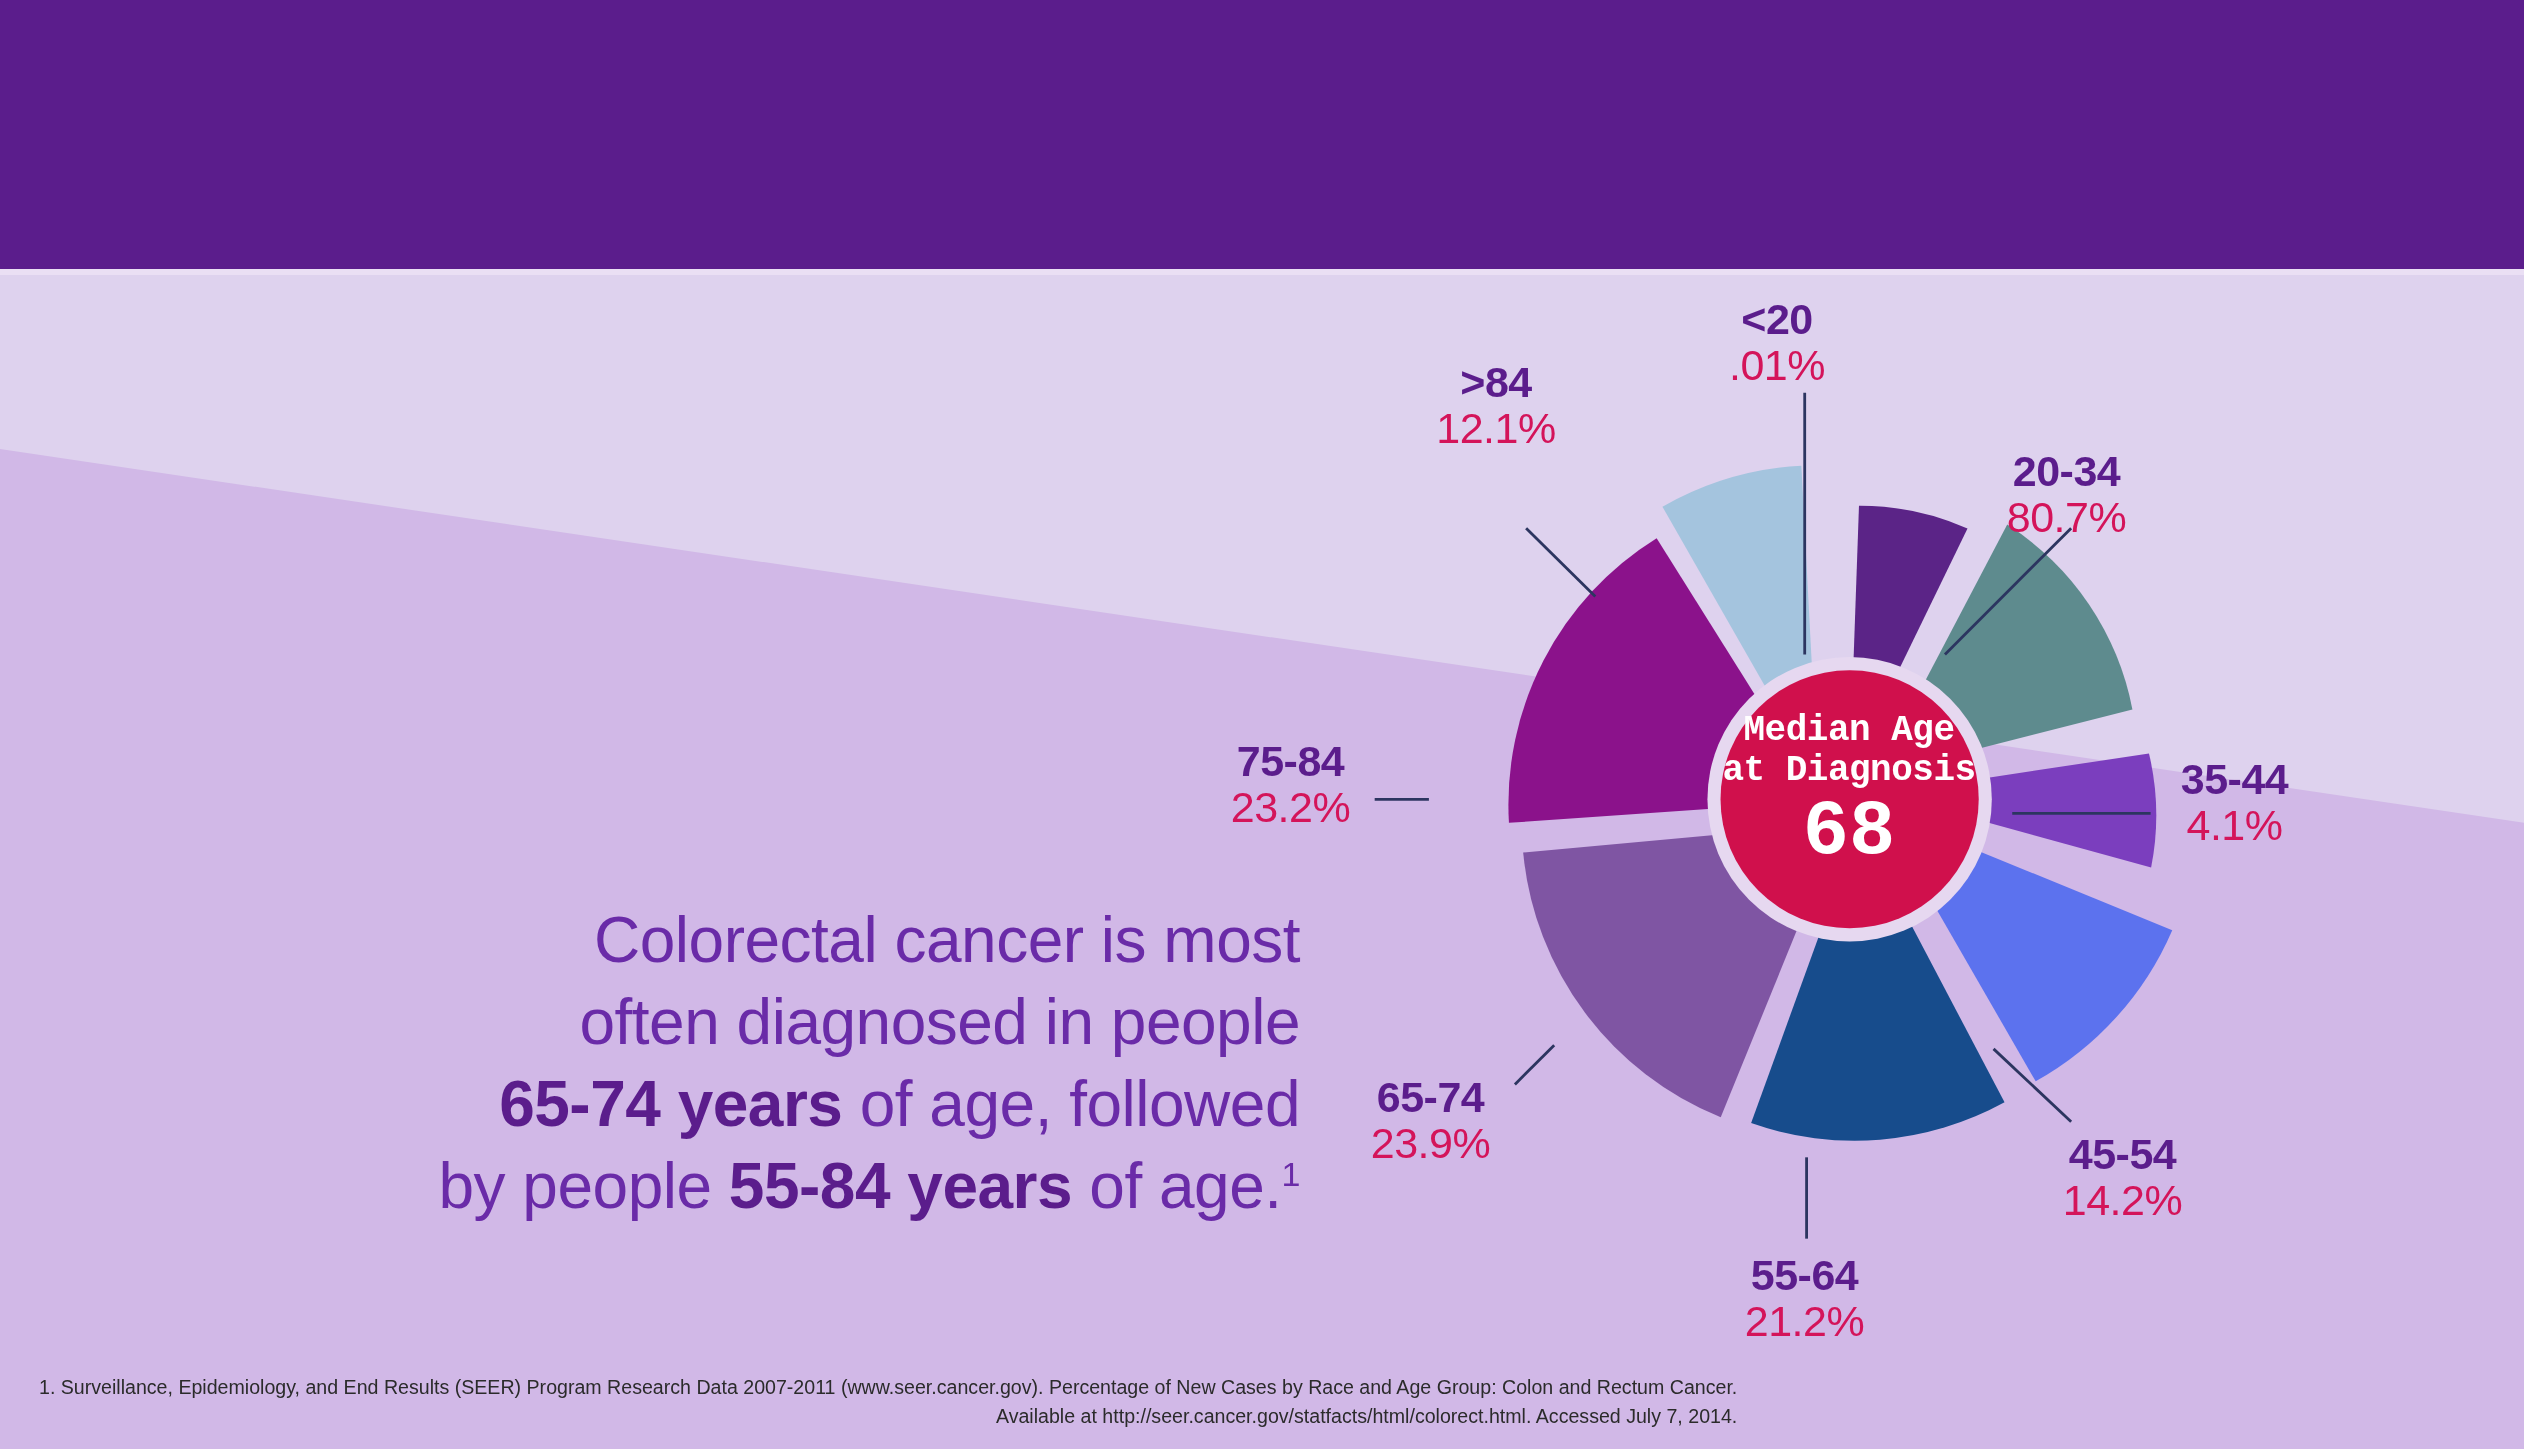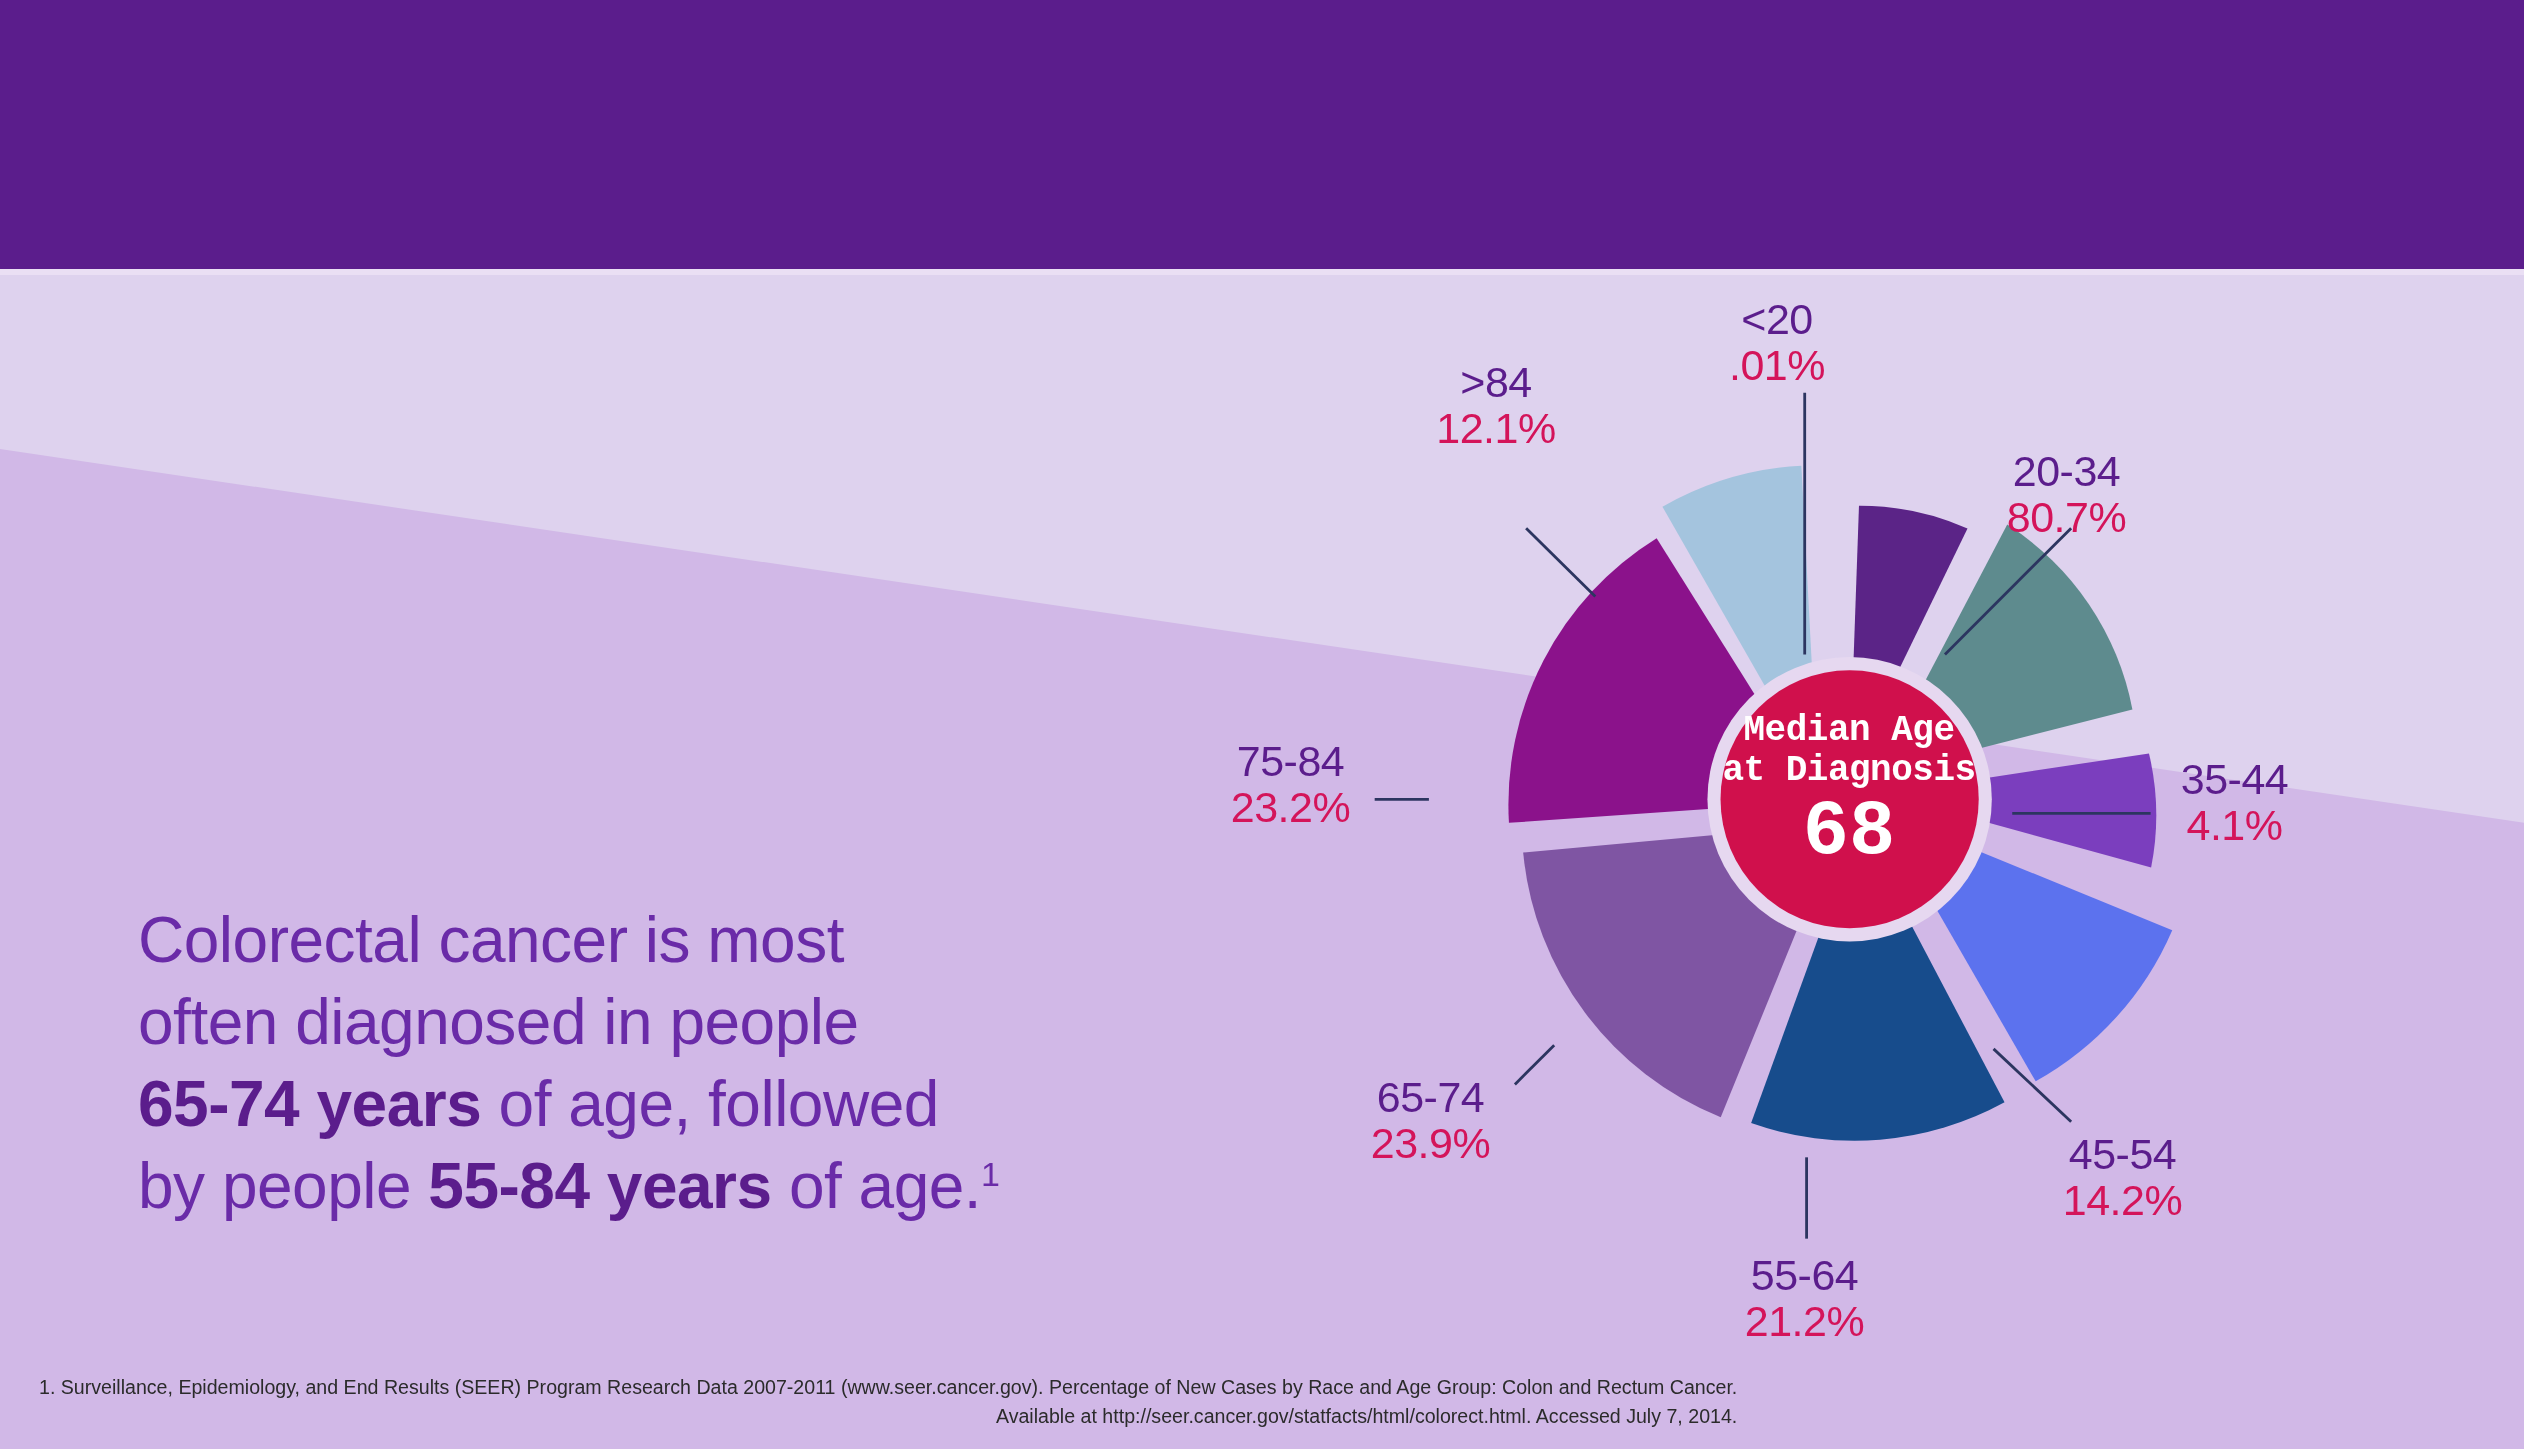--- a/index.html
+++ b/index.html
@@ -74,28 +74,29 @@
     font-weight: bold;
     color: #ffffff;
     letter-spacing: -0.5px;
     line-height: 1.0;
     white-space: nowrap;
   }
 
   
   .body-copy {
     position: absolute;
-    left: 138px;
+    left: 150px;
     top: 900px;
     width: 1150px;
     z-index: 10;
     font-size: 64px;
     line-height: 1.28;
     color: #6A2BA8;
     letter-spacing: -0.5px;
+    text-align: right;
   }
   .body-copy b { font-weight: bold; color: #5B1D8C; }
   .body-copy sup { font-size: 34px; vertical-align: super; font-weight: normal; }
 
   
   .footnote {
     position: absolute;
     left: 39px;
     top: 1373px;
     z-index: 10;
@@ -122,21 +123,21 @@
   .slice-label {
     position: absolute;
     z-index: 12;
     text-align: center;
     white-space: nowrap;
     line-height: 1.06;
   }
   .slice-label .age {
     display: block;
     font-size: 43px;
-    font-weight: normal;
+    font-weight: bold;
     color: #5B1D8C;
     letter-spacing: -0.5px;
   }
   .slice-label .pct {
     display: block;
     font-size: 43px;
     font-weight: normal;
     color: #D4145A;
     letter-spacing: -0.5px;
   }

